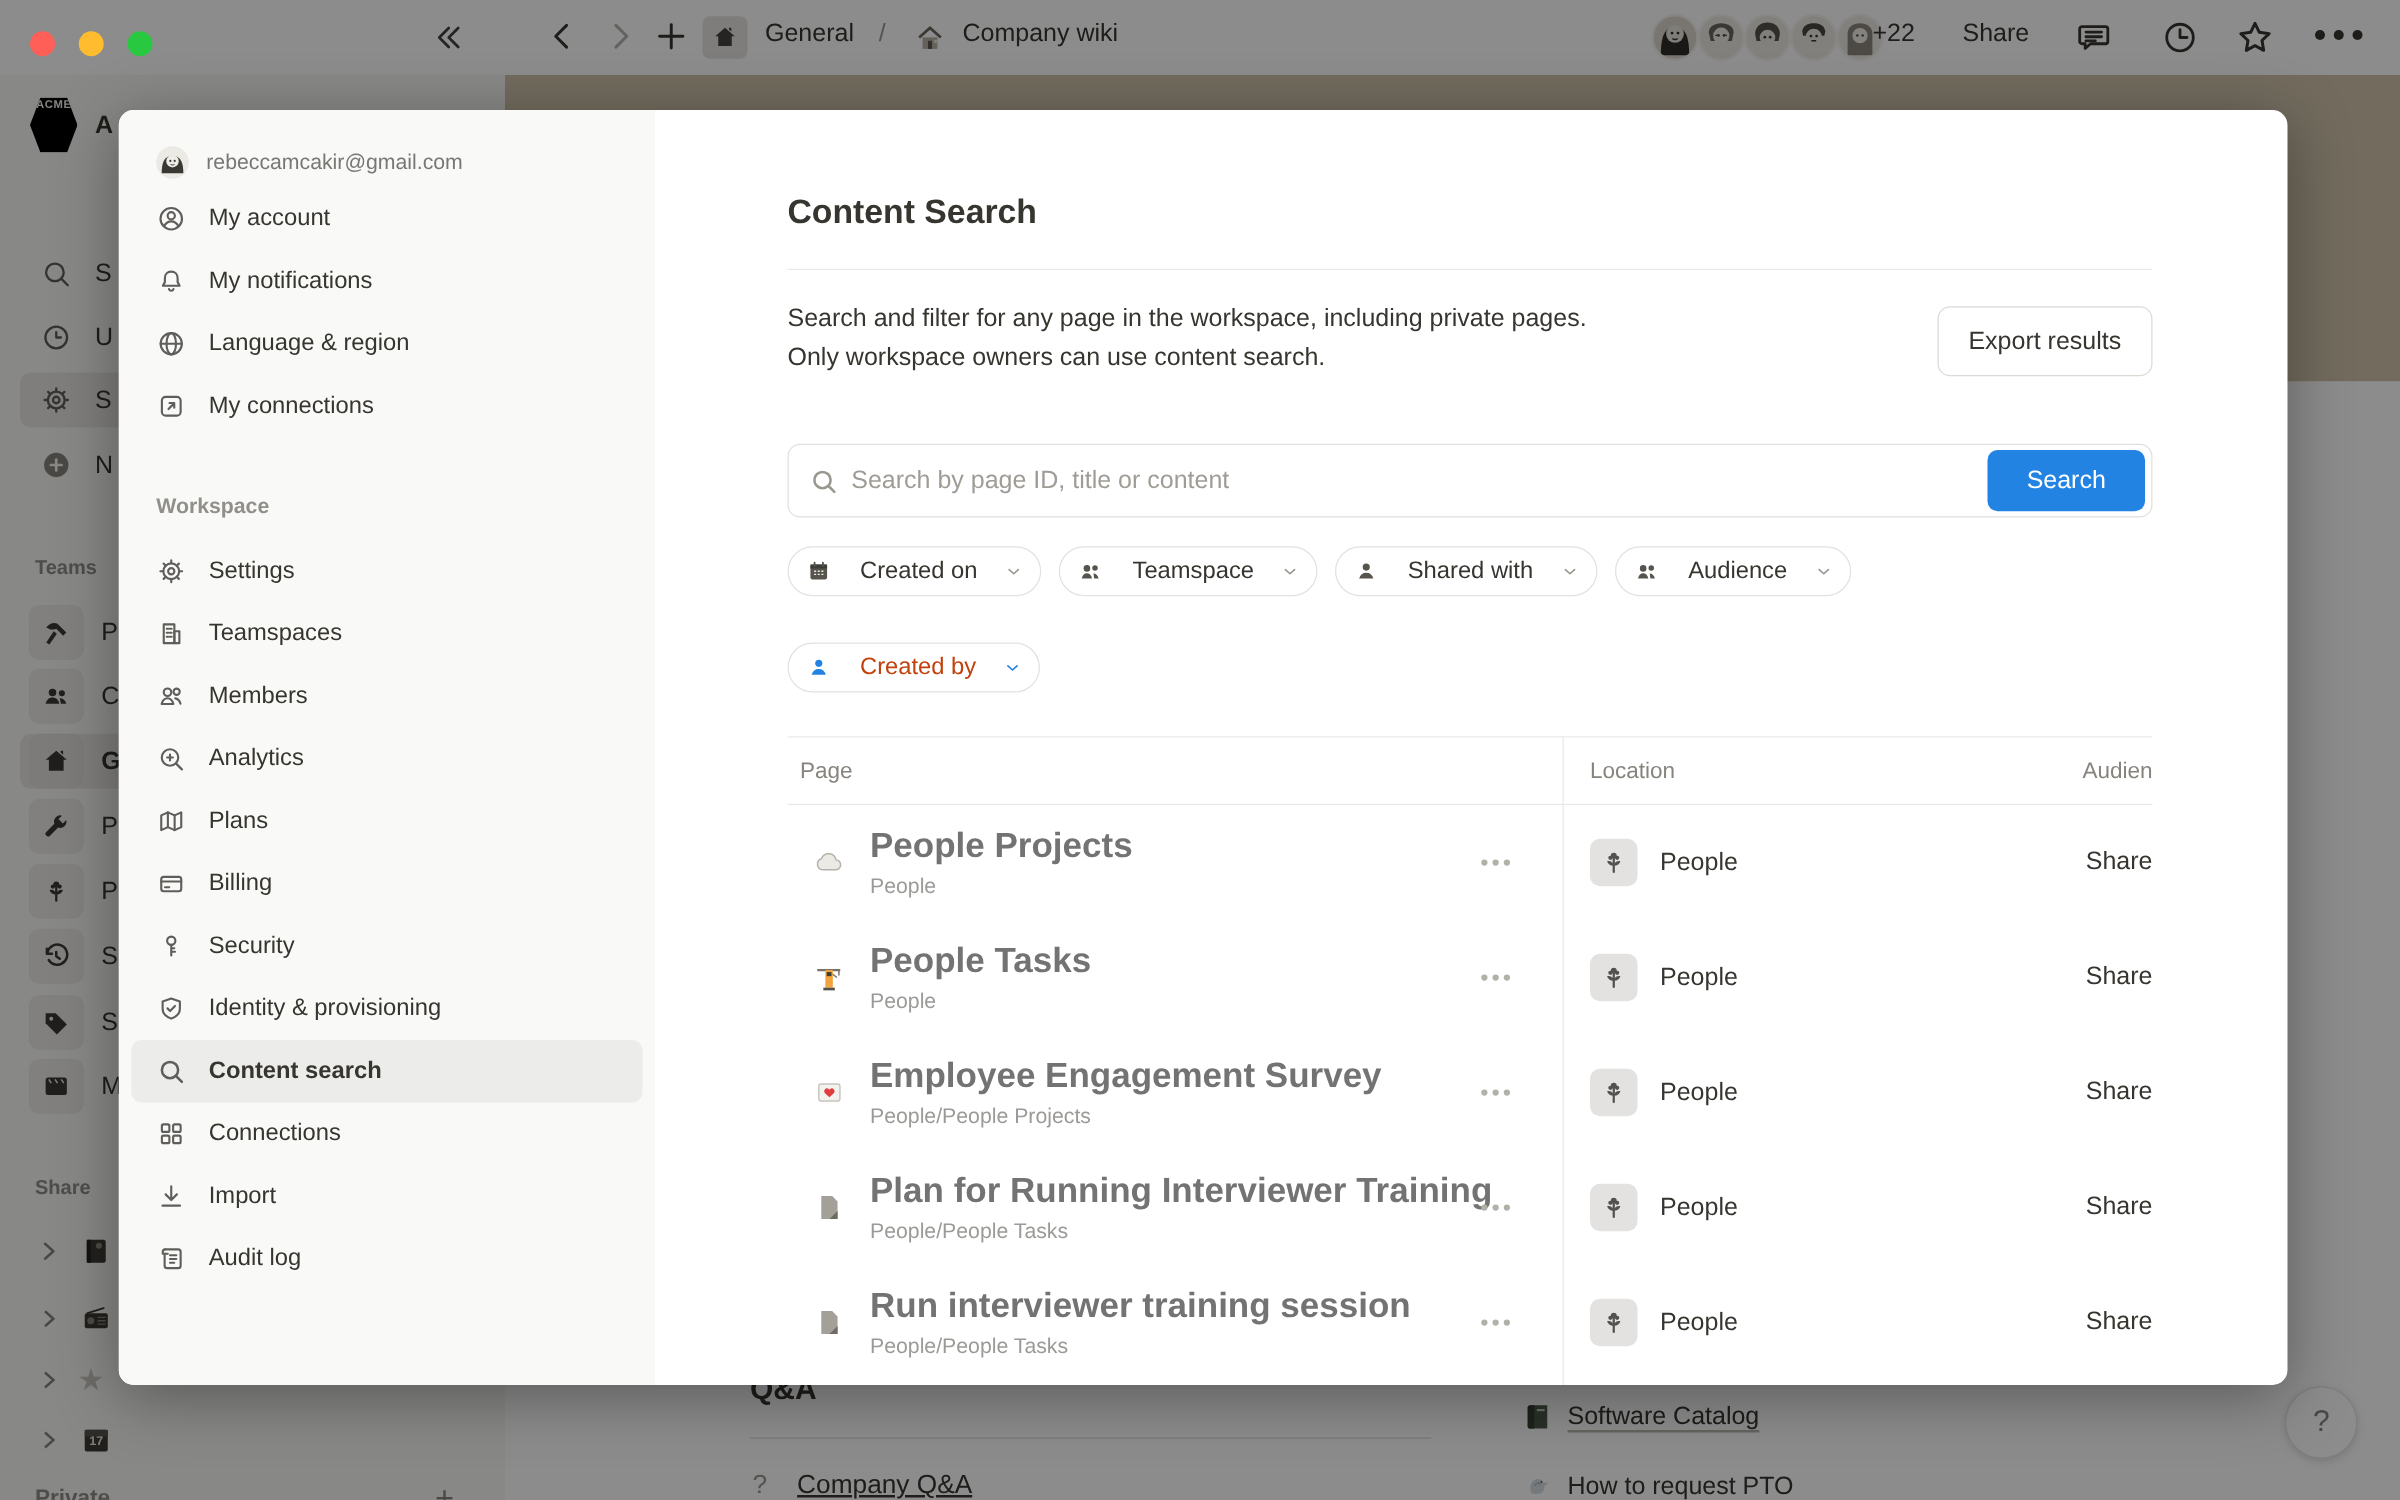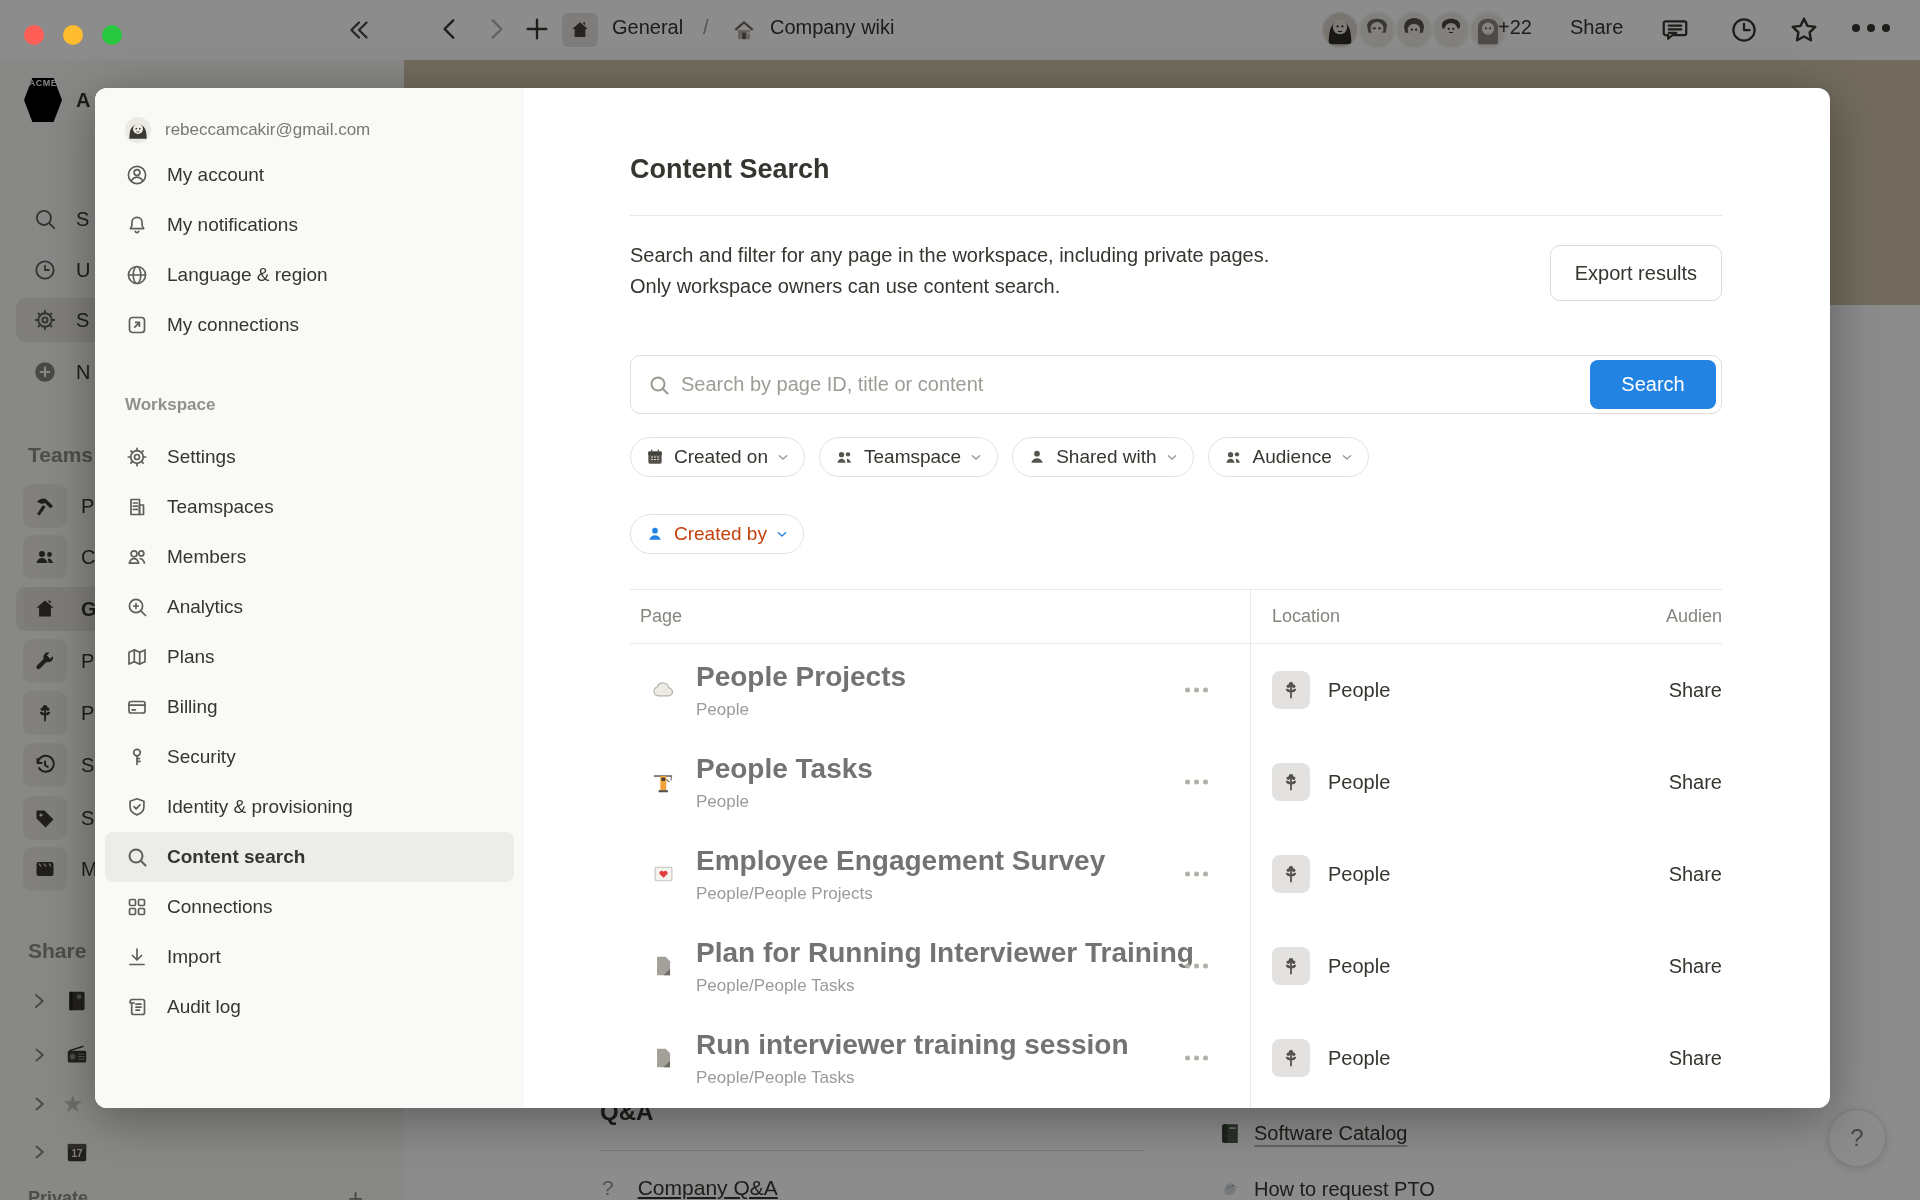--- a/index.html
+++ b/index.html
@@ -12,21 +12,21 @@
   
   .topbar { position:absolute; left:0; top:0; width:1920px; height:60px; background:#fff; z-index:1; }
   .tb-txt { font-size:20px; color:#37352f; }
   .crumb-tile { position:absolute; left:562px; top:13px; width:36px; height:34px; background:#e6e4e1; border-radius:6px; display:flex; align-items:center; justify-content:center; }
   .avatar { position:absolute; top:11px; width:38px; height:38px; border-radius:50%; background:#eceae4; border:2px solid #f6f5f2; overflow:hidden; }
 
   
   .app-sidebar { position:absolute; left:0; top:60px; width:404px; height:1140px; background:#f7f7f5; z-index:1; }
   .sb-row { position:absolute; left:0; width:404px; height:50px; display:flex; align-items:center; }
   .sb-letter { font-size:20px; color:#37352f; font-weight:500; }
-  .sb-label { font-size:21px; color:#8f8d88; font-weight:600; }
+  .sb-label { font-size:16px; color:#8f8d88; font-weight:600; }
   .tile { width:44px; height:44px; border-radius:9px; background:#ebe9e5; display:flex; align-items:center; justify-content:center; }
   .pill-hl { position:absolute; left:16px; right:-40px; top:3px; bottom:3px; background:#e8e6e2; border-radius:9px; }
 
   
   .page { position:absolute; left:404px; top:60px; right:0; bottom:0; background:#fff; z-index:1; }
   .cover { position:absolute; left:0; top:0; width:100%; height:245px; background:#cfc3ab; }
   .bg-link { font-size:20px; color:#37352f; text-decoration:underline; text-underline-offset:5px; text-decoration-color:#b9b6b0; }
   .help-btn { position:absolute; left:1828px; top:1109px; width:58px; height:58px; border-radius:50%; background:#fff; border:1px solid #e6e4e0; box-shadow:0 2px 8px rgba(0,0,0,.15); display:flex; align-items:center; justify-content:center; font-size:24px; color:#87847e; z-index:2; }
 
   
@@ -51,21 +51,21 @@
   .cdesc { font-size:20px; line-height:31px; color:#37352f; flex:1; }
   .export-btn { height:56px; padding:0 24px; border:1px solid #dcdad5; border-radius:10px; background:#fff; font-size:20px; color:#37352f; display:flex; align-items:center; margin-top:5px; }
 
   .searchbar { margin-top:53px; height:59px; border:1px solid #e0dfdc; border-radius:10px; display:flex; align-items:center; padding:0 5px 0 16px; }
   .searchbar input { flex:1; border:none; outline:none; font-size:20px; color:#37352f; background:transparent; margin-left:10px; font-family:"Liberation Sans", sans-serif; }
   .searchbar input::placeholder { color:#9f9c96; }
   .search-btn { width:126px; height:49px; border-radius:8px; background:#2383e2; color:#fff; font-size:20px; font-weight:500; border:none; display:flex; align-items:center; justify-content:center; }
 
   .chips { display:flex; gap:14px; margin-top:23px; }
   .chips.row2 { margin-top:17px; }
-  .chip { height:40px; border:1px solid #e3e2df; border-radius:20px; background:#fff; display:flex; align-items:center; gap:9px; padding:0 13px 0 14px; font-size:19px; color:#37352f; }
+  .chip { height:40px; border:1px solid #e3e2df; border-radius:20px; background:#fff; display:flex; align-items:center; gap:23px; padding:0 13px 0 14px; font-size:19px; color:#37352f; }
   .chip .chev { margin-left:-2px; }
   .chip.active { color:#c2410c;margin-top:20px; }
 
   .ctable { position:relative; margin-top:35px; height:531px; }
   .ctable::before { content:""; position:absolute; left:620px; top:0; bottom:0; width:1px; background:#e9e9e7; }
   .thead { height:55px; border-top:1px solid #e9e9e7; border-bottom:1px solid #e9e9e7; position:relative; display:flex; align-items:center; font-size:18px; color:#87847e; }
   .th-page { margin-left:10px; }
   .th-loc { position:absolute; left:642px; }
   .th-aud { position:absolute; right:0; }
   .trow { height:92px; position:relative; display:flex; align-items:center; }

